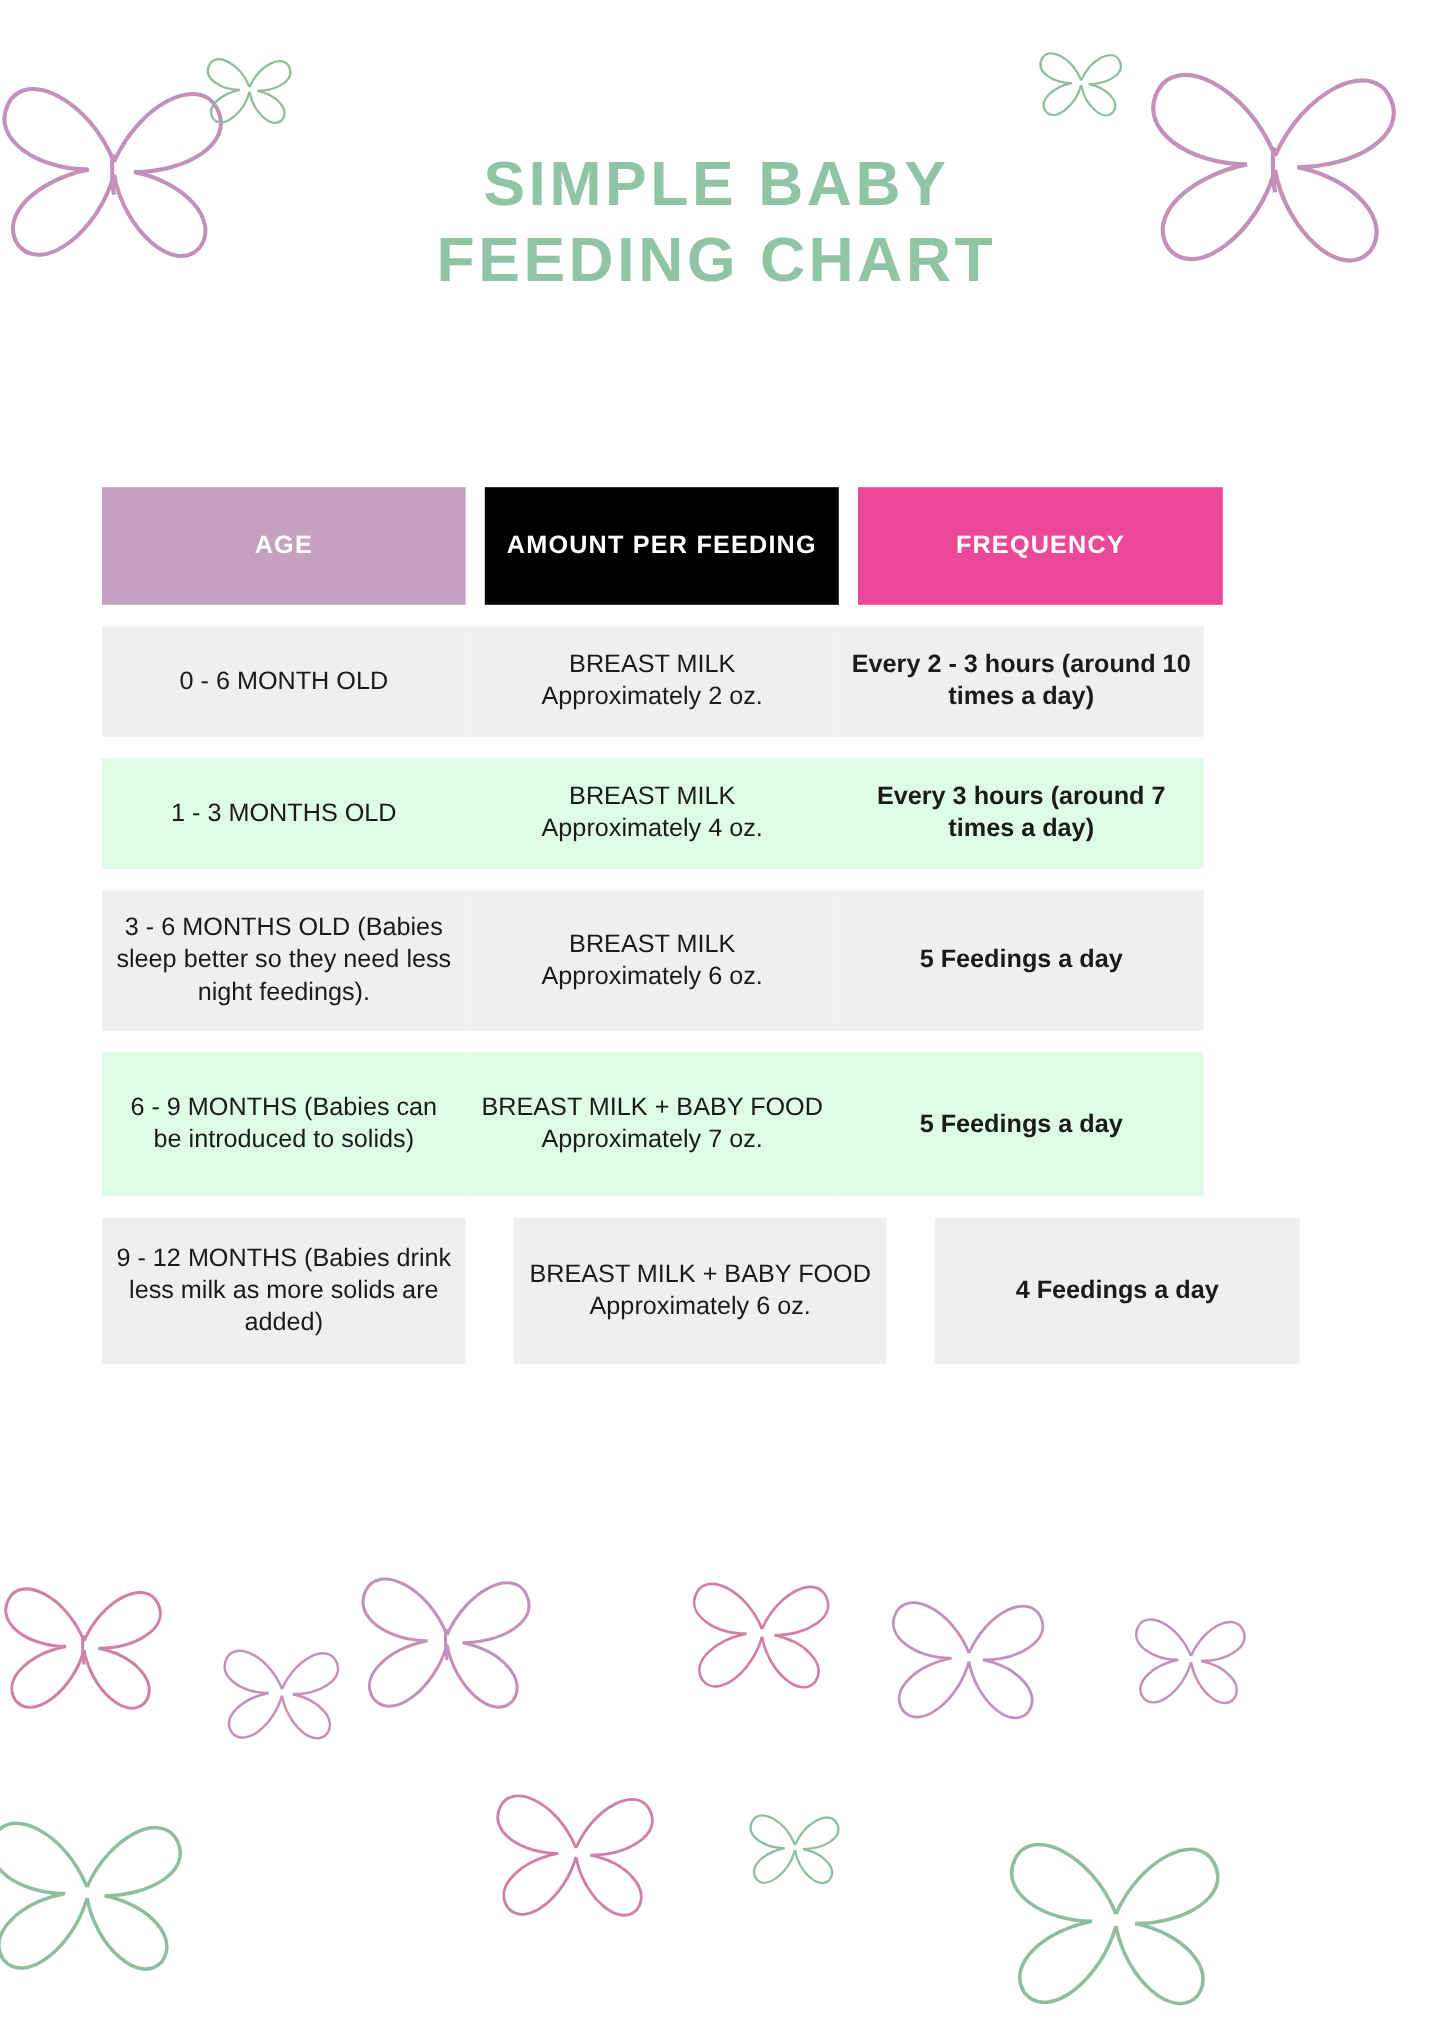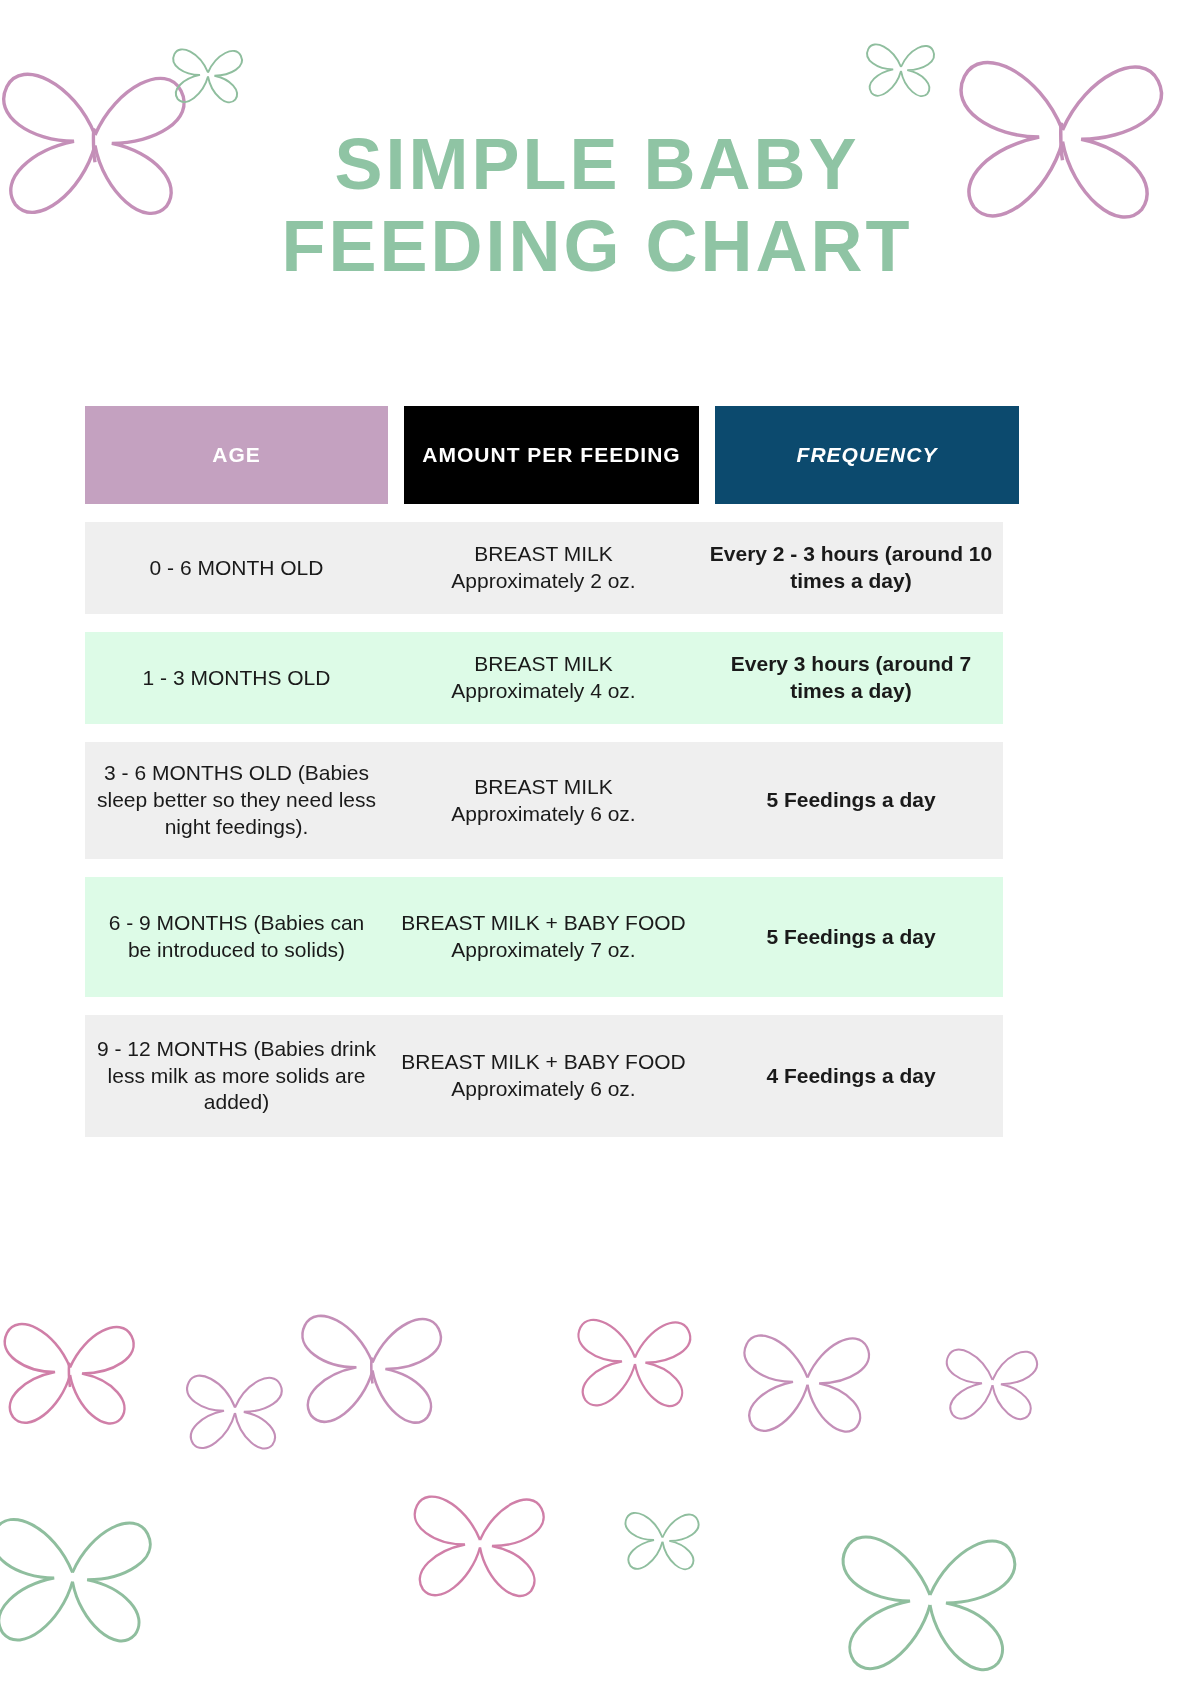--- a/index.html
+++ b/index.html
@@ -30,21 +30,21 @@
 
   
   .title-wrap {
     position: absolute;
     top: 130px;
     left: 0;
     width: 1194px;
     text-align: center;
   }
   .title {
-    font-size: 72px;
+    font-size: 52px;
     line-height: 0.95;
     font-weight: bold;
     color: #8fc4a4;
     letter-spacing: 3px;
     margin: 0;
     padding: 0 108px;
   }
   .title .line2 { display: block; margin-top: 14px; }
 
   
@@ -71,21 +71,21 @@
     box-sizing: border-box;
     padding: 6px 14px;
     line-height: 1.15;
   }
   .col-age { width: 303px; }
   .col-amount { width: 295px; }
   .col-freq { width: 304px; }
 
   .th.age { background: #c4a1c0; }
   .th.amount { background: #000000; }
-  .th.freq { background: #0c4a6e; font-style: italic; }
+  .th.freq { background: #ec4899; }
 
   .row {
     display: flex;
     margin-top: 18px;
     align-items: stretch;
   }
   .row.grey .cell { background: #efefef; }
   .row.mint .cell { background: #ddfbe7; }
 
   .cell {
@@ -192,21 +192,21 @@
       <div class="cell age">6 - 9 MONTHS (Babies can be introduced to solids)</div>
       <div class="cell amount">
         <div>
           <span class="amt-top">BREAST MILK + BABY FOOD</span>
           <span class="amt-bottom">Approximately 7 oz.</span>
         </div>
       </div>
       <div class="cell freq">5 Feedings a day</div>
     </div>
 
-    <div class="row grey" style="height:122px;">
+    <div class="row grey" style="height:122px;gap:40px;">
       <div class="cell age">9 - 12 MONTHS (Babies drink less milk as more solids are added)</div>
       <div class="cell amount">
         <div>
           <span class="amt-top">BREAST MILK + BABY FOOD</span>
           <span class="amt-bottom">Approximately 6 oz.</span>
         </div>
       </div>
       <div class="cell freq">4 Feedings a day</div>
     </div>
 

